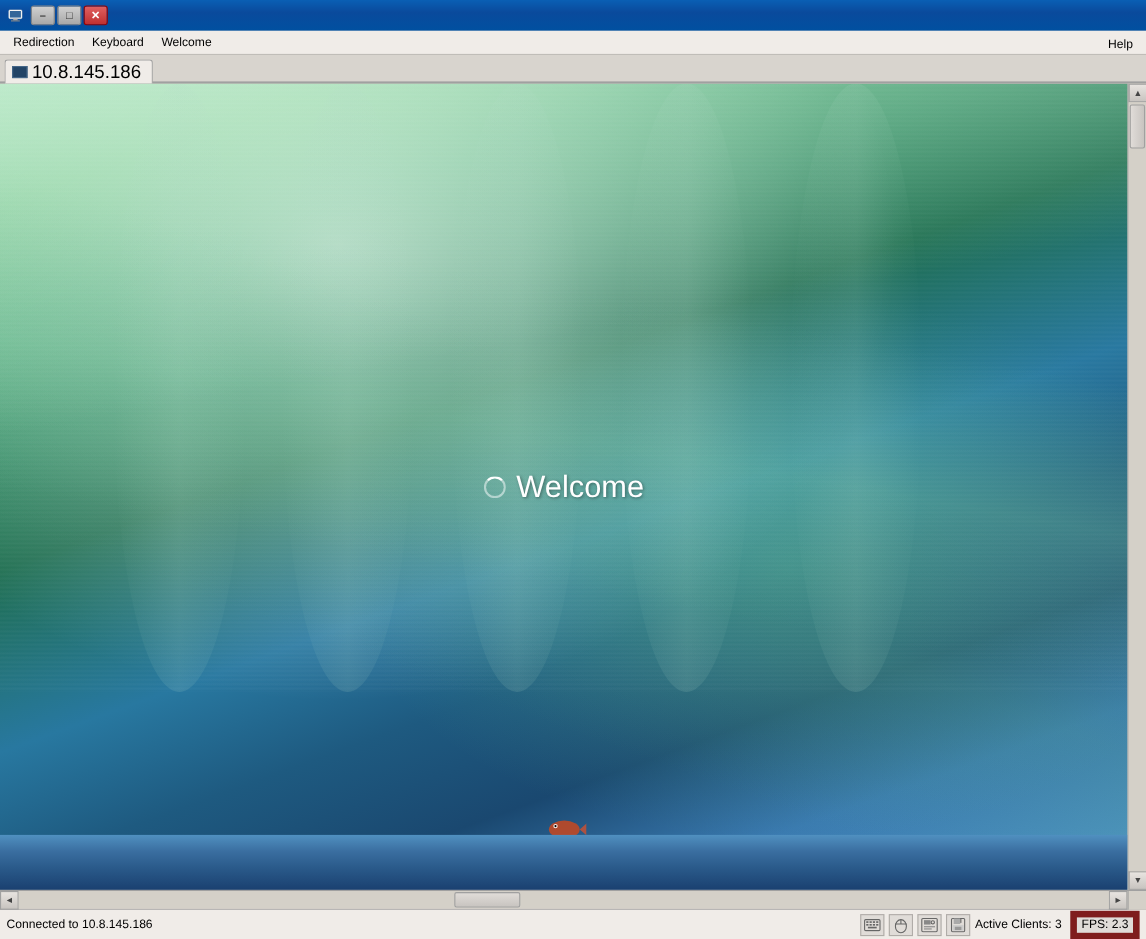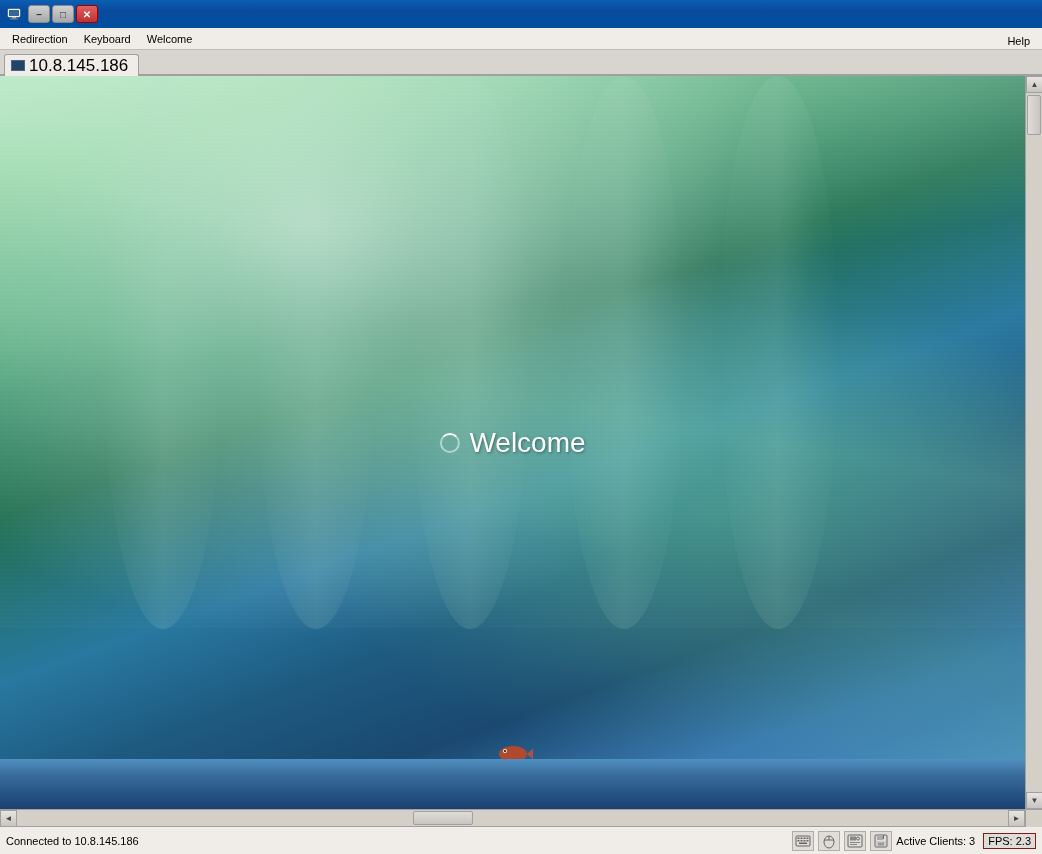--- a/index.html
+++ b/index.html
@@ -333,21 +333,21 @@
       background: #e0dcd8;
       border: 1px solid #b0aca8;
     }
     #active-clients {
       color: #000;
       margin-right: 4px;
     }
     #version-text {
       color: #000;
       background: #e0dcd8;
-      border: 1px solid #7f1d1d;
+      border: 6px solid #7f1d1d;
       padding: 1px 4px;
     }
 
     
     #canvas-wrapper {
       flex: 1;
       display: flex;
       flex-direction: column;
     }
     #canvas-and-vscroll {

